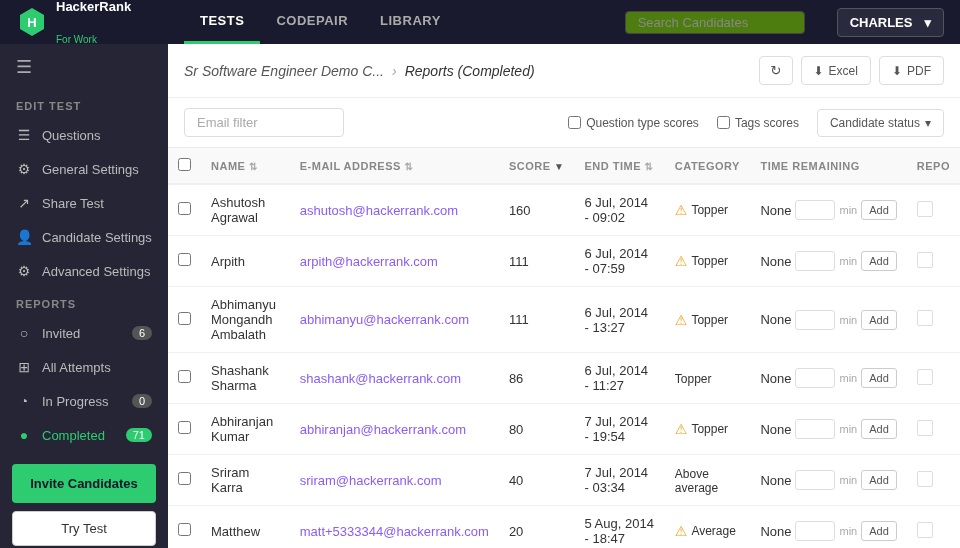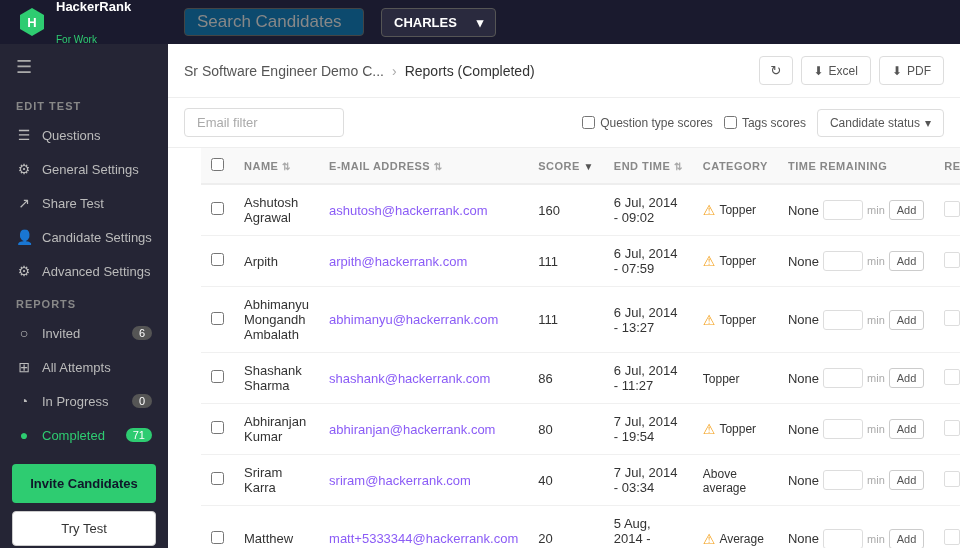--- a/index.html
+++ b/index.html
@@ -39,35 +39,35 @@
       font-size: 13px;
       font-weight: 600;
       letter-spacing: 0.5px;
       border-bottom: 3px solid transparent;
     }
     .nav-link.active {
       color: #fff;
       border-bottom: 3px solid #2ecc71;
     }
     .search-bar {
-      background: #0c4a6e;
+      background: #4d7c0f;
       border: 1px solid #444;
       border-radius: 4px;
       color: #ccc;
       padding: 3px 12px;
       width: 180px;
-      font-size: 17px;
+      font-size: 13px;
       outline: none;
     }
     .search-bar::placeholder { color: #888; }
     .user-menu {
       display: flex;
       align-items: flex-start;
-      gap: 20px;
-      margin-left: 17px;
+      gap: 12px;
+      margin-left: 32px;
       background: #2a2a3e;
       border: 1px solid #555;
       border-radius: 4px;
       padding: 6px 12px;
       color: #fff;
       font-size: 13px;
       font-weight: 600;
       cursor: pointer;
     }
 
@@ -167,20 +167,21 @@
       border-bottom: 1px solid #eee;
       gap: 10px;
       flex-shrink: 0;
     }
     .breadcrumb {
       display: flex;
       align-items: center;
       gap: 8px;
       flex: 1;
       font-size: 14px;
+      font-style: italic;
     }
     .breadcrumb-link {
       color: #555;
       font-weight: 500;
       max-width: 220px;
       overflow: hidden;
       text-overflow: ellipsis;
       white-space: nowrap;
     }
     .breadcrumb-sep { color: #aaa; }
@@ -205,21 +206,21 @@
       padding: 6px 10px;
       cursor: pointer;
       color: #555;
     }
 
     
     .filters-row {
       display: flex;
       align-items: center;
       padding: 10px 16px;
-      gap: 11px;
+      gap: 18px;
       border-bottom: 1px solid #eee;
       flex-shrink: 0;
     }
     .filter-input {
       border: 1px solid #ddd;
       border-radius: 4px;
       padding: 6px 12px;
       font-size: 13px;
       color: #777;
       outline: none;
@@ -254,21 +255,20 @@
       display: flex;
       align-items: center;
       gap: 5px;
       color: #555;
     }
 
     
     .table-wrapper {
       flex: 1;
       overflow-y: auto;
-      padding-left: 33px;
     }
     table {
       width: 100%;
       border-collapse: collapse;
     }
     thead th {
       background: #f9f9f9;
       border-bottom: 2px solid #eee;
       padding: 10px 10px;
       text-align: left;
@@ -338,20 +338,25 @@
 <nav class="top-nav">
   <div class="logo-area">
     <svg class="logo-hex" viewBox="0 0 32 32">
       <polygon points="16,2 28,9 28,23 16,30 4,23 4,9" fill="#2ecc71"></polygon>
       <text x="16" y="21" text-anchor="middle" fill="white" font-size="13" font-weight="bold">H</text>
     </svg>
     <div>
       <div style="color:#fff;font-weight:700;font-size:13px;">HackerRank</div>
       <div style="color:#2ecc71;font-size:10px;margin-top:20px;">For Work</div>
     </div>
+  </div>
+  <div class="nav-links">
+    <a class="nav-link active">TESTS</a>
+    <a class="nav-link">CODEPAIR</a>
+    <a class="nav-link">LIBRARY</a>
   </div>
   <input class="search-bar" type="text" placeholder="Search Candidates" style="">
   <div class="user-menu">
     <span>CHARLES</span>
     <span>▾</span>
   </div>
 </nav>
 
 <div class="main-layout">
 

